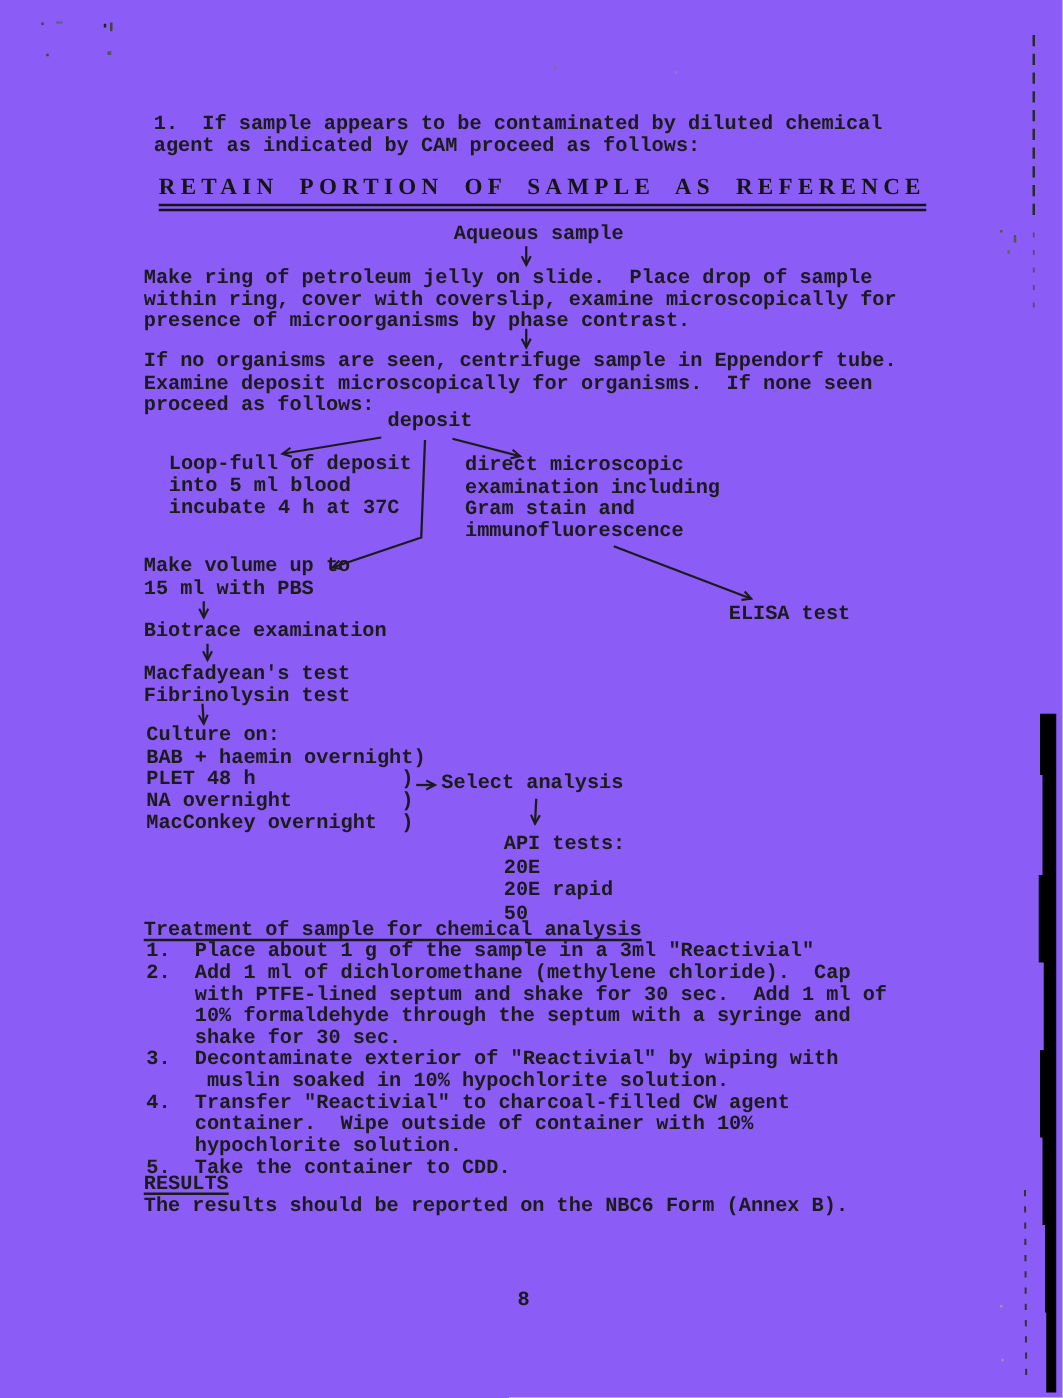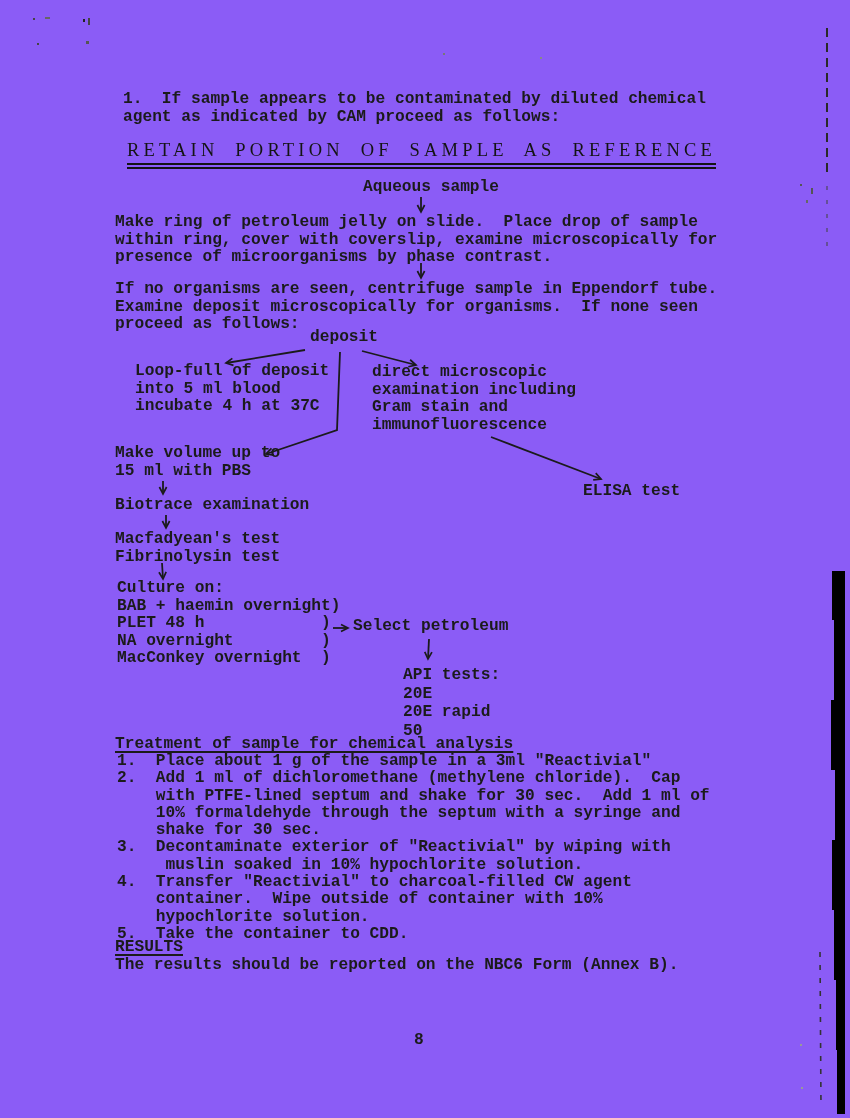--- a/index.html
+++ b/index.html
@@ -19,21 +19,21 @@
     line-height:17.6px;
     white-space:pre;
     color:#1b1b1b;
     font-weight:600;
   }
   .banner{
     position:absolute;
     left:127px;top:140px;
     font-family:"Liberation Serif","DejaVu Serif",serif;
     font-size:18.5px;
-    font-weight:normal;
+    font-weight:bold;
     letter-spacing:4.2px;
     word-spacing:8px;
     color:#141414;
     padding-bottom:2px;
     border-bottom:6px double #141414;
     white-space:pre;
   }
   .u{
     text-decoration:underline;
     text-underline-offset:3px;
@@ -87,21 +87,21 @@
 
   <pre class="blk" style="left:115px;top:531px;">Macfadyean's test
 Fibrinolysin test</pre>
 
   <pre class="blk" style="left:117px;top:580px;">Culture on:
 BAB + haemin overnight)
 PLET 48 h            )
 NA overnight         )
 MacConkey overnight  )</pre>
 
-  <pre class="blk" style="left:353px;top:618px;">Select petroleum</pre>
+  <pre class="blk" style="left:353px;top:618px;">Select analysis</pre>
 
   <pre class="blk api" style="left:403px;top:666px;">API tests:
 20E
 20E rapid
 50</pre>
 
   <pre class="blk u" style="left:115px;top:736px;">Treatment of sample for chemical analysis</pre>
 
   <pre class="blk steps" style="left:117px;top:753px;">1.  Place about 1 g of the sample in a 3ml "Reactivial"
 2.  Add 1 ml of dichloromethane (methylene chloride).  Cap

